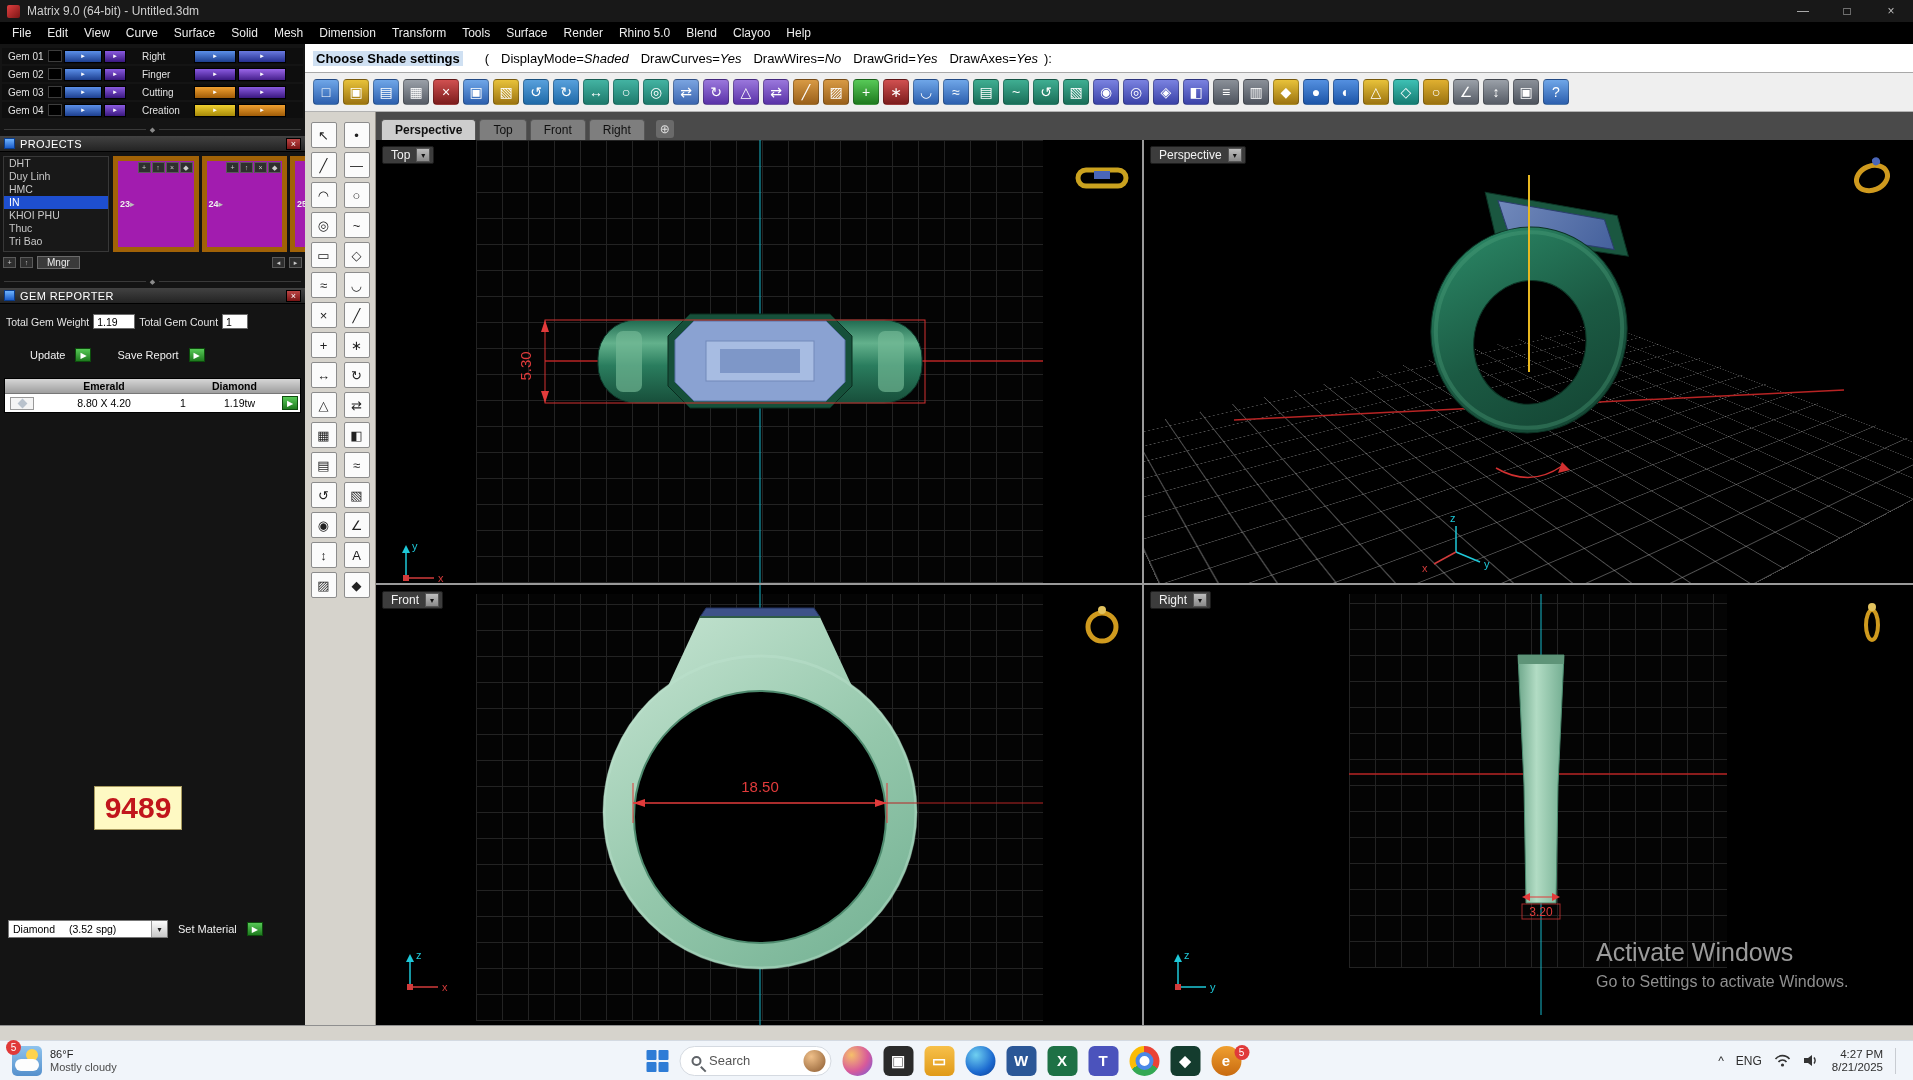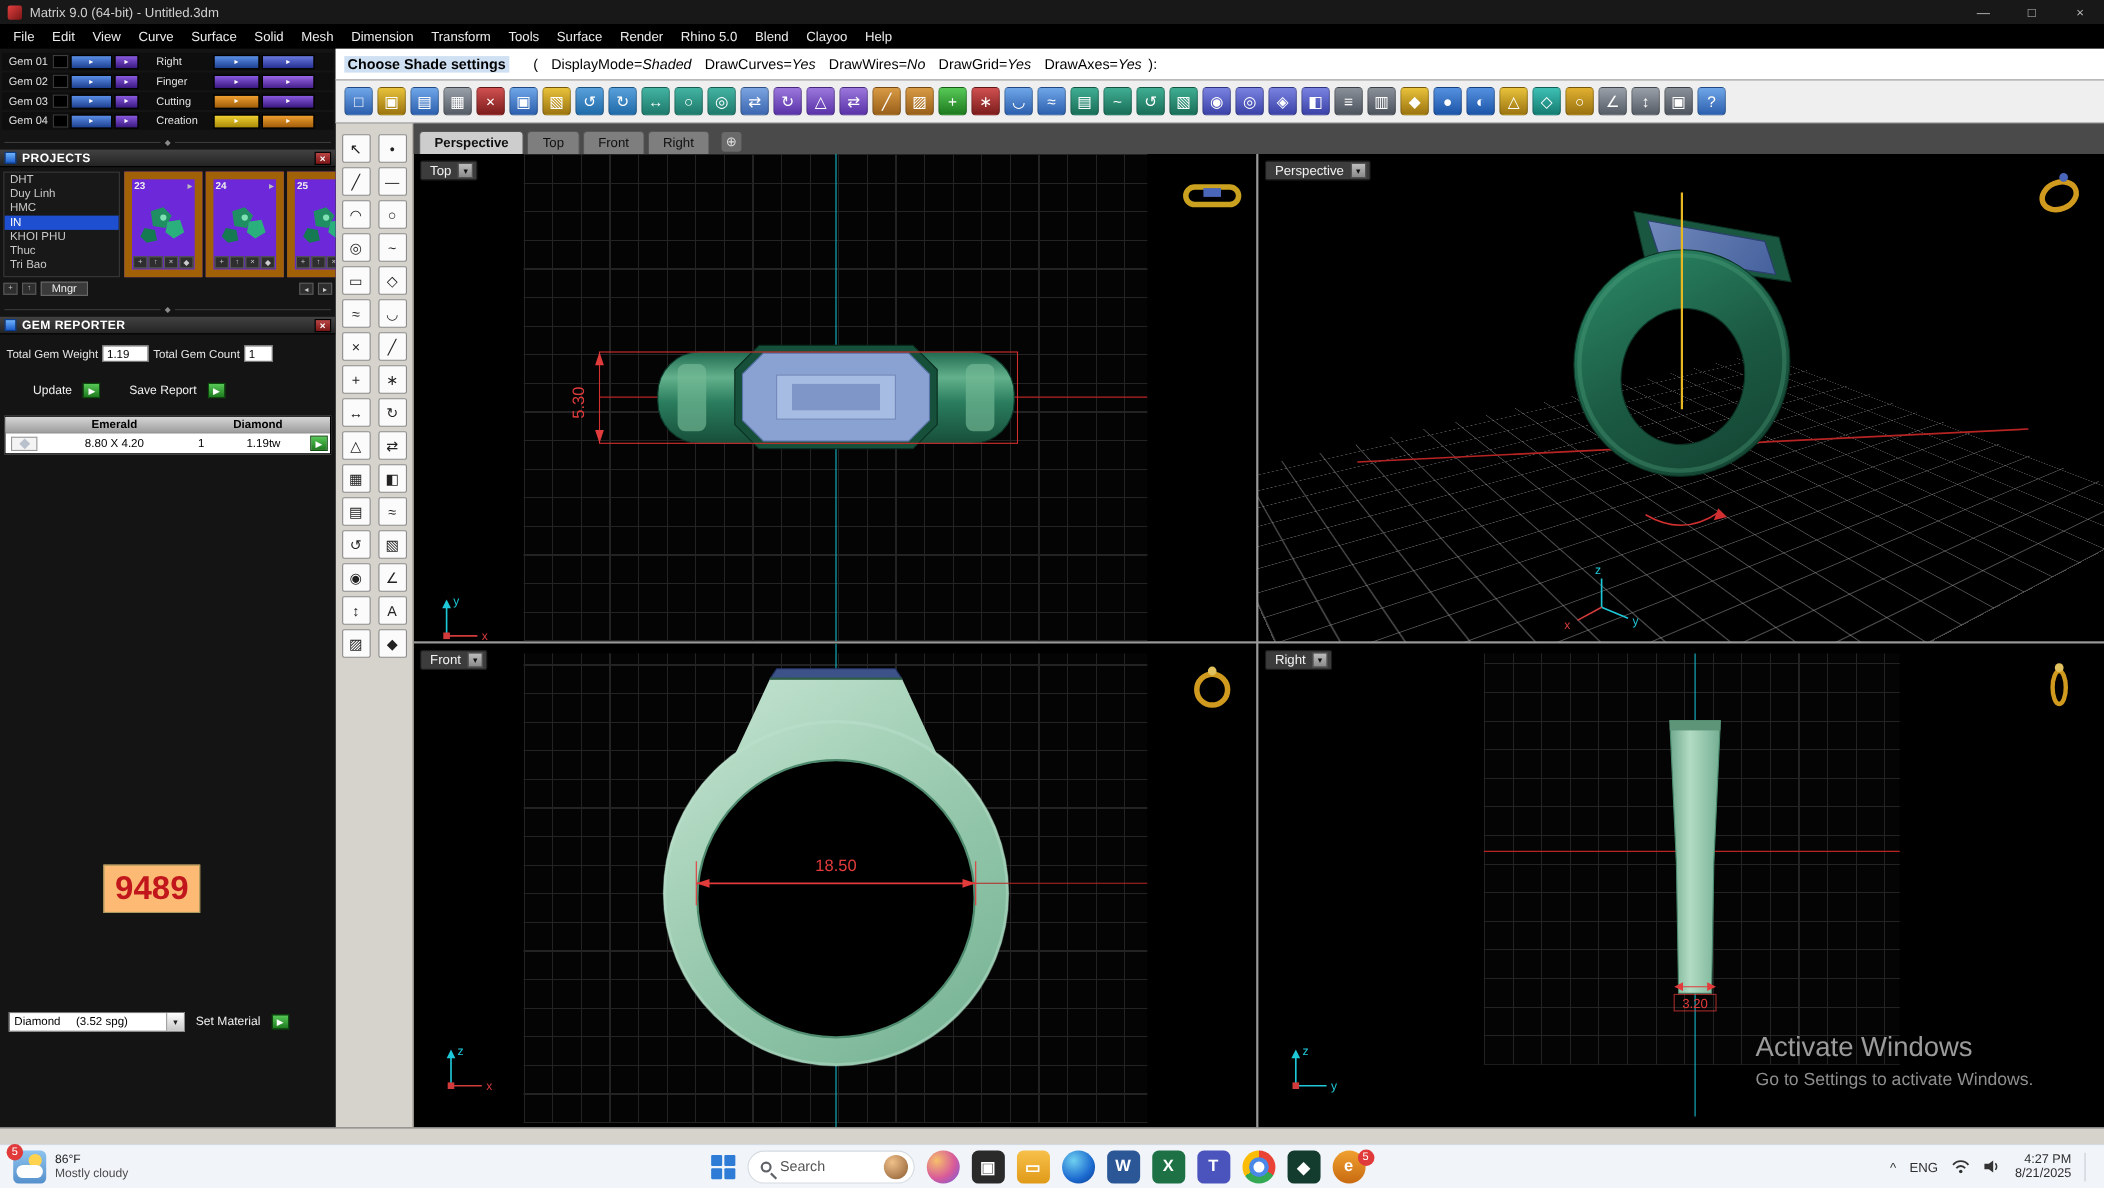--- a/index.html
+++ b/index.html
@@ -23,49 +23,49 @@
 .left-panel{position:absolute;left:0;top:44px;width:305px;height:1076px;background:#141414;color:#ddd;z-index:14;overflow:hidden}
 .builder{position:absolute;top:4px;left:2px;right:2px;display:flex;flex-direction:column;gap:2px}
 .b-row{display:flex;align-items:center;gap:2px;height:16px;background:#0e0e0e}
 .b-label{width:44px;font-size:10px;color:#e2e2e2;padding-left:6px}
 .b-label2{width:50px;font-size:10px;color:#e2e2e2;margin-left:14px}
 .b-swatch{width:14px;height:12px;background:#000;border:1px solid #3d3d3d}
 .b-btn{height:13px;border:1px solid #000;display:flex;align-items:center;justify-content:center;color:#fff;font-size:7px}
 .bw1{width:38px}.bw2{width:22px}.bw3{width:42px}.bw4{width:48px}
 .split{position:absolute;left:0;right:0;height:7px;display:flex;align-items:center;justify-content:center;color:#8a8a8a;font-size:7px}
 .split:before,.split:after{content:"";flex:1;height:1px;background:#3a3a3a;margin:0 4px}
-.panel-hdr{height:16px;background:linear-gradient(#424242,#232323);border-bottom:1px solid #000;display:flex;align-items:center;padding:0 4px;font-size:11px;font-weight:700;color:#fff;letter-spacing:.4px}
+.panel-hdr{height:16px;background:linear-gradient(#424242,#232323);border-bottom:1px solid #000;display:flex;align-items:center;padding:0 4px;font-size:11px;font-weight:400;color:#fff;letter-spacing:.4px}
 .hdr-ic{width:11px;height:11px;background:linear-gradient(#6fb4ff,#1c5dc9);border:1px solid #0a3c8c;margin-right:5px}
 .hdr-x{margin-left:auto;width:15px;height:12px;background:linear-gradient(#b44,#7a1515);border:1px solid #000;color:#fff;font-size:9px;display:flex;align-items:center;justify-content:center}
 .projects{position:absolute;top:92px;left:0;right:0;height:136px}
 .plist{position:absolute;left:3px;top:20px;width:106px;height:96px;background:#181818;border:1px solid #383838;overflow:hidden;font-size:10.5px;color:#c8c8c8}
 .plist-item{padding:0 5px;height:13px;line-height:13px;white-space:nowrap}
 .plist-item.selected{background:#1e4fd0;color:#fff}
 .thumbs{position:absolute;left:113px;top:20px;right:3px;height:96px;display:flex;gap:3px}
-.thumb{flex:1;position:relative;background:#6d28d9;border:7px solid #a16207;display:flex;flex-direction:column}
+.thumb{flex:1;position:relative;background:#a21caf;border:5px solid #a16207;display:flex;}
 .th-top{display:flex;align-items:center;font-size:9px;color:#eee;padding:1px 2px}
 .th-num{font-weight:700}.th-arr{margin-left:auto;color:#bbb}
 .th-gem{flex:1;width:100%}
 .th-btns{display:flex;gap:1px;justify-content:center;padding:1px}
 .mini-btn{width:13px;height:11px;background:#2e2e2e;border:1px solid #5a5a5a;color:#ccc;font-size:7px;display:flex;align-items:center;justify-content:center}
 .proj-foot{position:absolute;left:3px;top:119px;right:3px;height:15px;display:flex;align-items:center;gap:4px}
 .mngr-btn{padding:0 9px;height:13px;background:#3a3a3a;border:1px solid #6a6a6a;color:#eee;font-size:10px;display:flex;align-items:center}
 .gemrep{position:absolute;top:244px;left:0;right:0;bottom:0}
 .gr-fields{position:absolute;top:26px;left:6px;right:6px;display:flex;align-items:center;gap:4px;font-size:10.5px;color:#e4e4e4}
 .field-box{height:15px;background:#fff;border:1px solid #6a6a6a;color:#000;font-size:10.5px;display:flex;align-items:center;padding:0 3px}
 .fb-w{width:42px}.fb-c{width:26px}
 .gr-btns{position:absolute;top:60px;left:30px;right:10px;display:flex;align-items:center;gap:10px;font-size:11px;color:#f0f0f0}
 .play{width:16px;height:14px;background:linear-gradient(#57c957,#1e7a1e);border:1px solid #0c4c0c;color:#fff;font-size:8px;display:flex;align-items:center;justify-content:center}
 .gr-table{position:absolute;top:90px;left:4px;right:4px;background:#fff;border:1px solid #000;font-size:10.5px;color:#000}
 .grt-hdr{display:flex;background:linear-gradient(#d6d6d6,#9e9e9e);border-bottom:1px solid #777;height:15px;align-items:center;font-weight:700}
 .grt-row{display:flex;align-items:center;height:18px}
 .c-ic{width:34px;display:flex;justify-content:center}.c-em{width:130px;text-align:center}.c-n{width:28px;text-align:center}.c-di{flex:1;text-align:center}
 .gemthumb{width:24px;height:13px;background:#f4f4f4;border:1px solid #999;display:flex;align-items:center;justify-content:center}
 .gemthumb i{width:7px;height:7px;background:#b9c2cc;transform:rotate(45deg);display:block}
-.bignum{position:absolute;top:498px;left:94px;width:88px;height:44px;background:#fdba74;border:1px solid #a89a5e;display:flex;align-items:center;justify-content:center;font-size:30px;font-weight:700;color:#c1161c}
+.bignum{position:absolute;top:498px;left:94px;width:88px;height:44px;background:#fef9c3;border:1px solid #a89a5e;display:flex;align-items:center;justify-content:center;font-size:30px;font-weight:700;color:#c1161c}
 .mat-row{position:absolute;top:632px;left:8px;right:6px;display:flex;align-items:center;gap:10px;font-size:11px;color:#f0f0f0}
 .mat-select{width:160px;height:18px;background:#fff;border:1px solid #777;color:#000;font-size:10.5px;display:flex;align-items:center;padding-left:4px}
 .mat-spg{margin-left:14px}
 .sel-caret{margin-left:auto;width:16px;height:16px;background:linear-gradient(#fdfdfd,#c8c8c8);border-left:1px solid #999;font-size:8px;color:#222;display:flex;align-items:center;justify-content:center}
 
 .palette{position:absolute;left:305px;top:112px;width:71px;height:913px;background:#d6d3cc;border-right:1px solid #979289;z-index:13;display:grid;grid-template-columns:repeat(2,26px);grid-auto-rows:26px;gap:4px 7px;justify-content:center;align-content:start;padding-top:10px}
 .pi{width:26px;height:26px;background:#fbfbfb;border:1px solid #8c8c8c;border-radius:2px;display:flex;align-items:center;justify-content:center;font-size:13px;color:#222}
 
 .vtabs{position:absolute;left:376px;top:112px;right:0;height:28px;background:#4a4a4a;display:flex;align-items:flex-end;padding-left:5px;gap:3px;z-index:13}
 .vtab{height:21px;padding:0 13px;background:#7e7e7e;color:#101010;font-size:12px;display:flex;align-items:center;border:1px solid #565656;border-bottom:none;border-radius:4px 4px 0 0}

